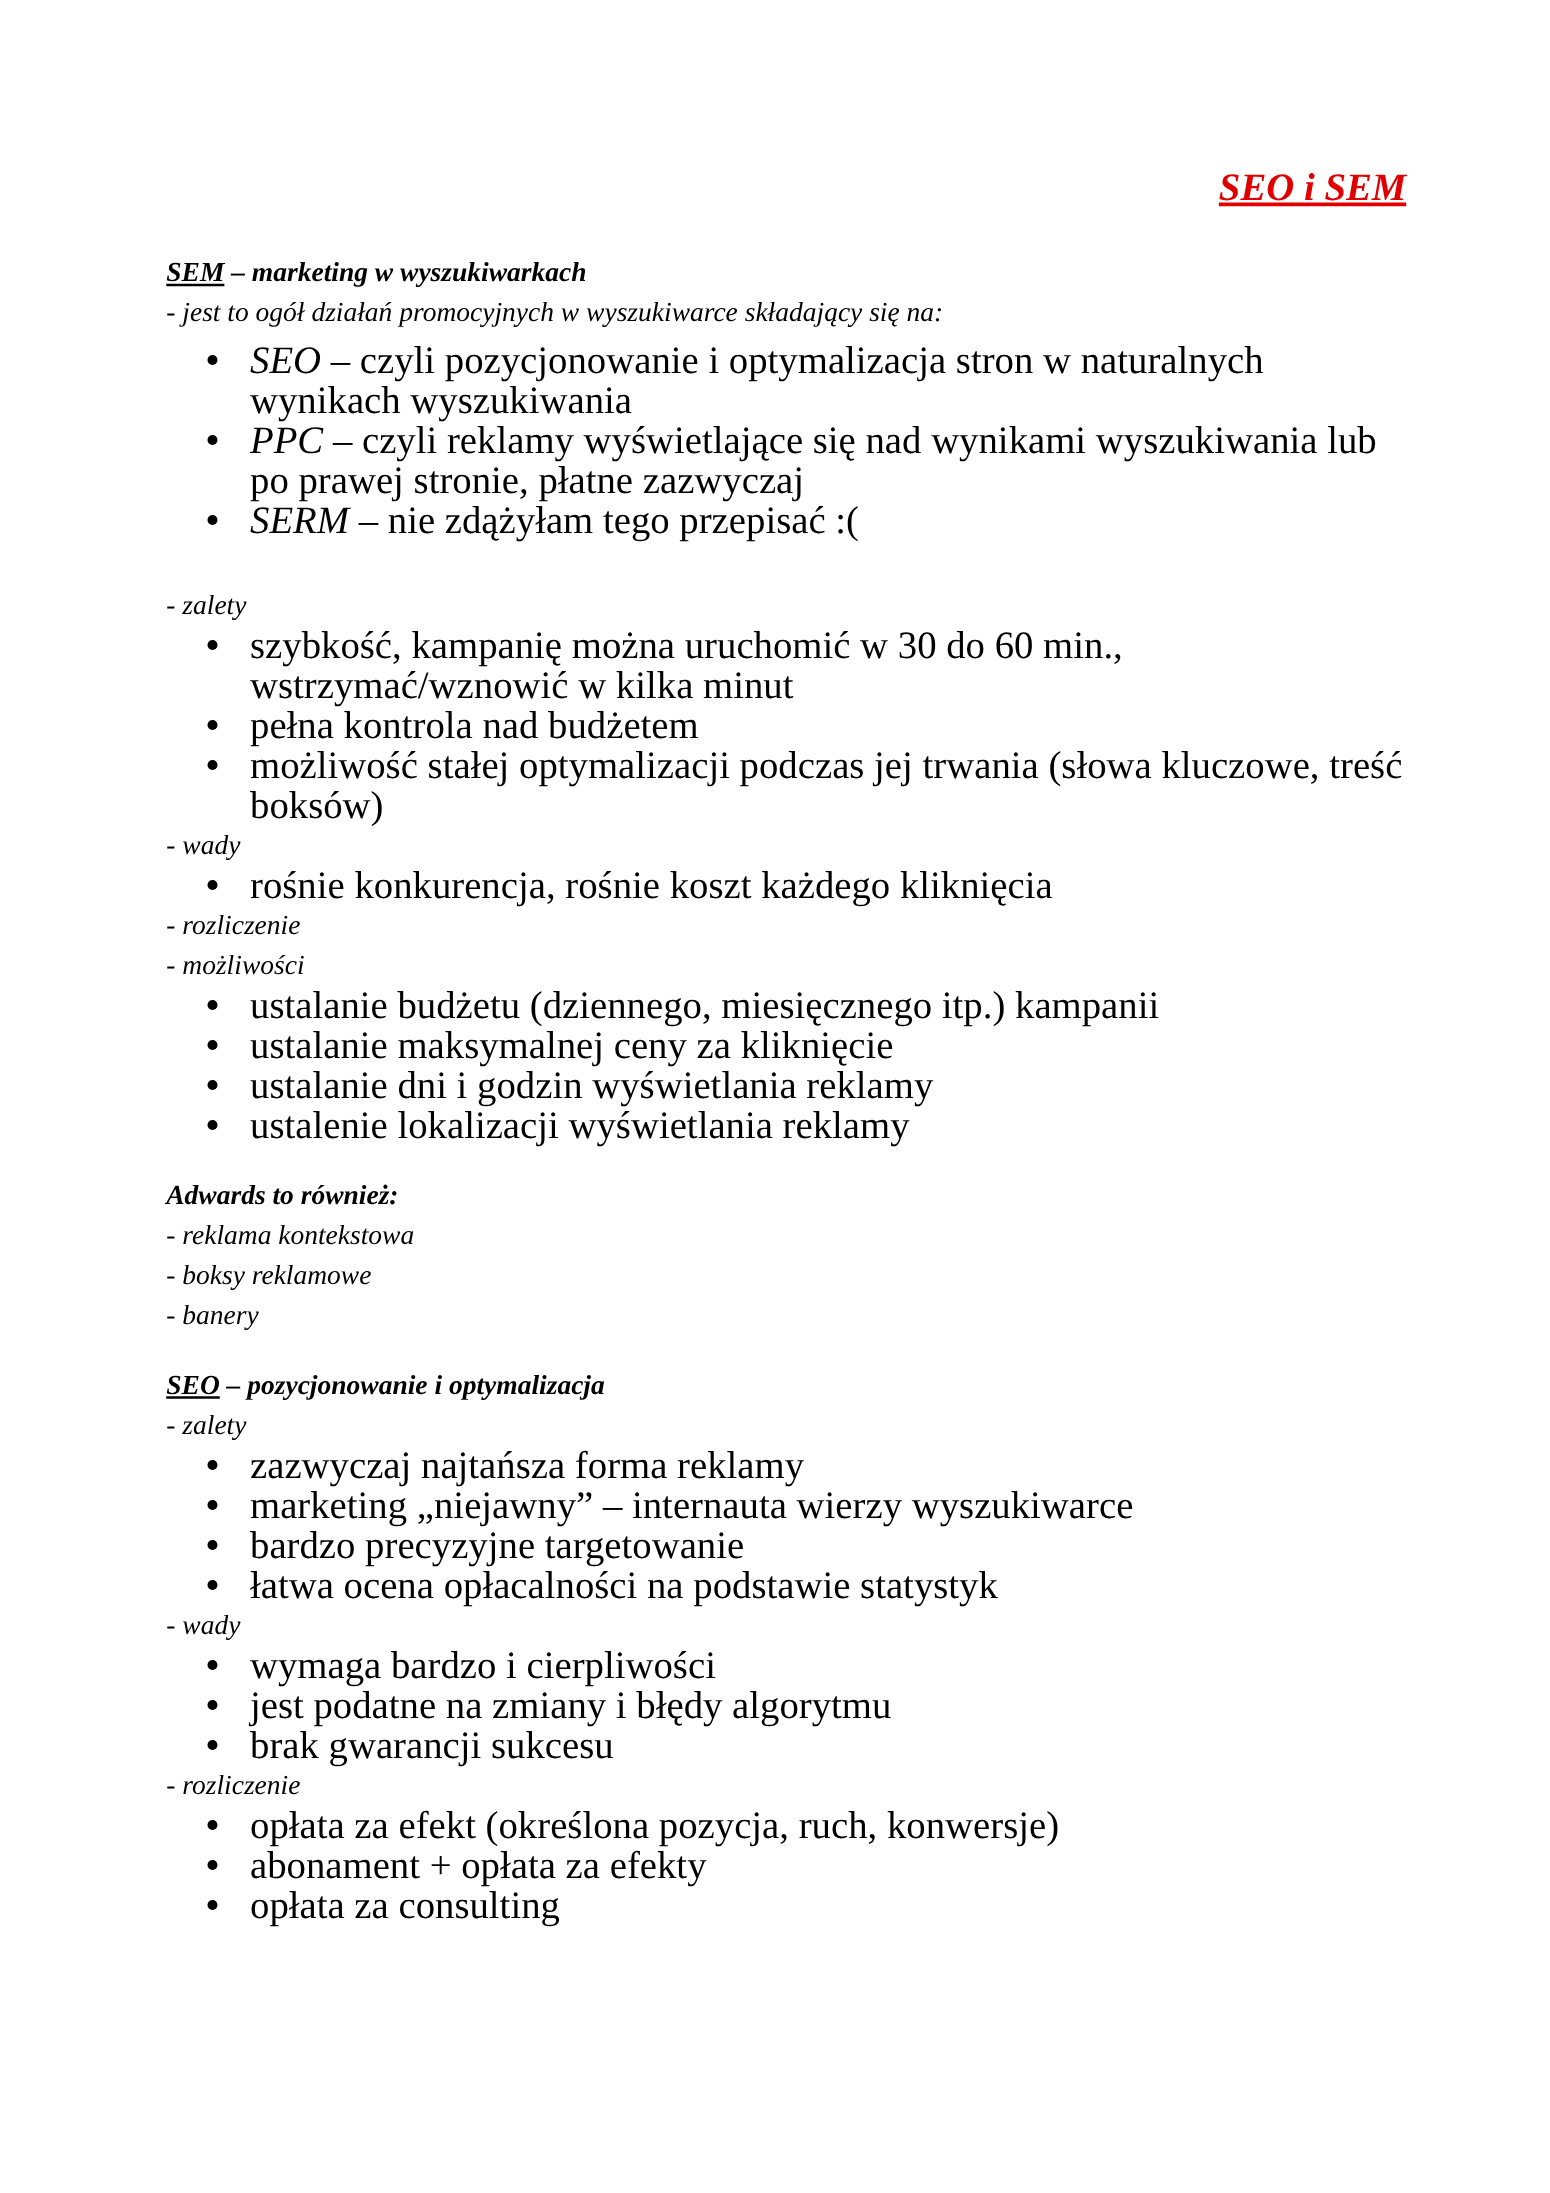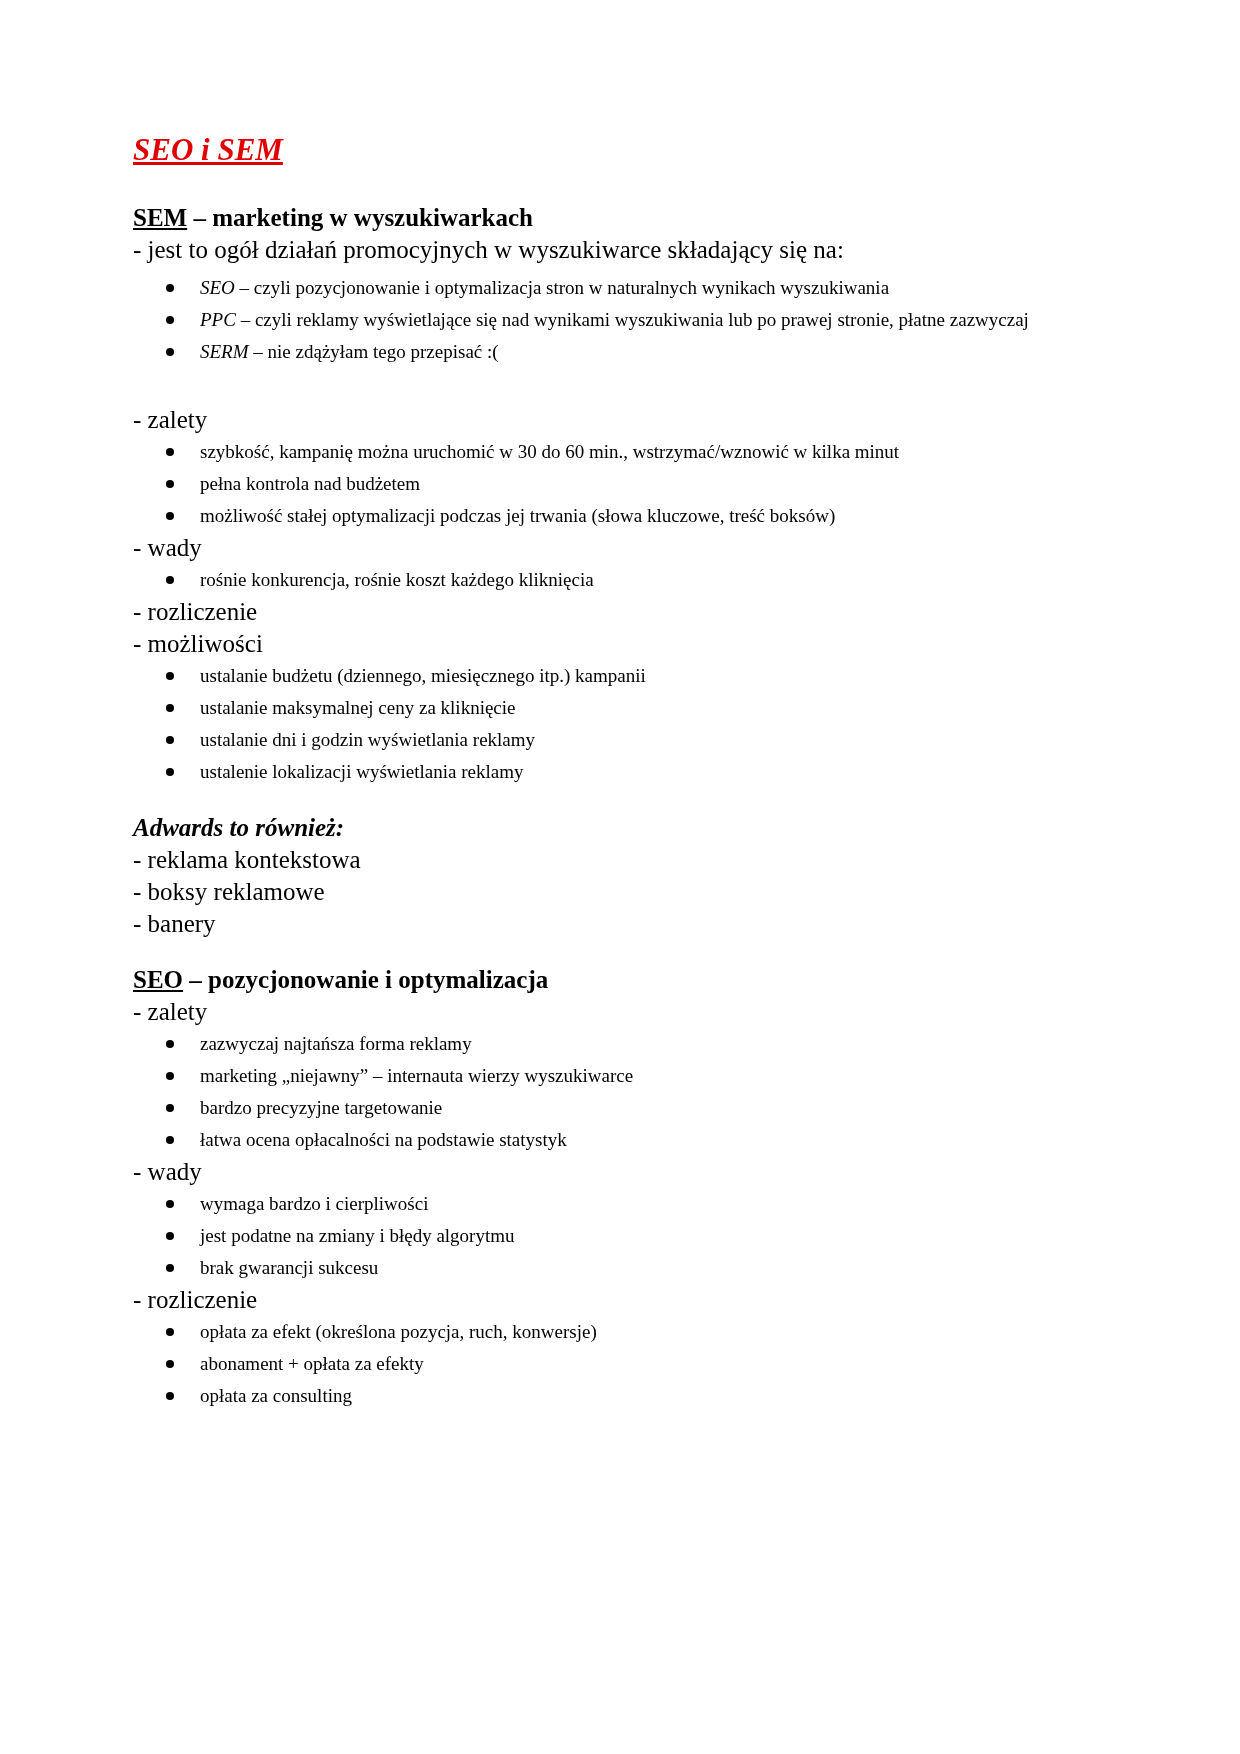--- a/index.html
+++ b/index.html
@@ -22,40 +22,42 @@
     width: 992px;
   }
   .doc-title {
     margin: 0 0 32px 0;
     font-size: 31px;
     line-height: 40px;
     font-weight: bold;
     font-style: italic;
     text-decoration: underline;
     color: #e00000;
+    text-align: right;
   }
   p.line {
     margin: 0;
-    font-size: 25px;
+    font-size: 22px;
     line-height: 32px;
+    font-style: italic;
   }
   p.heading { font-weight: bold; }
   .u  { text-decoration: underline; }
   .it { font-style: italic; }
   .adh { font-weight: bold; font-style: italic; }
   ul.blist {
     list-style: none;
     margin: 0;
     padding: 0;
   }
   ul.blist.first { margin-top: 6px; }
   li.bullet {
     position: relative;
     padding-left: 67px;
-    font-size: 19px;
+    font-size: 31px;
     line-height: 32px;
   }
   .dot {
     position: absolute;
     left: 33px;
     top: 12px;
     width: 8px;
     height: 8px;
     border-radius: 50%;
     background: #000000;

